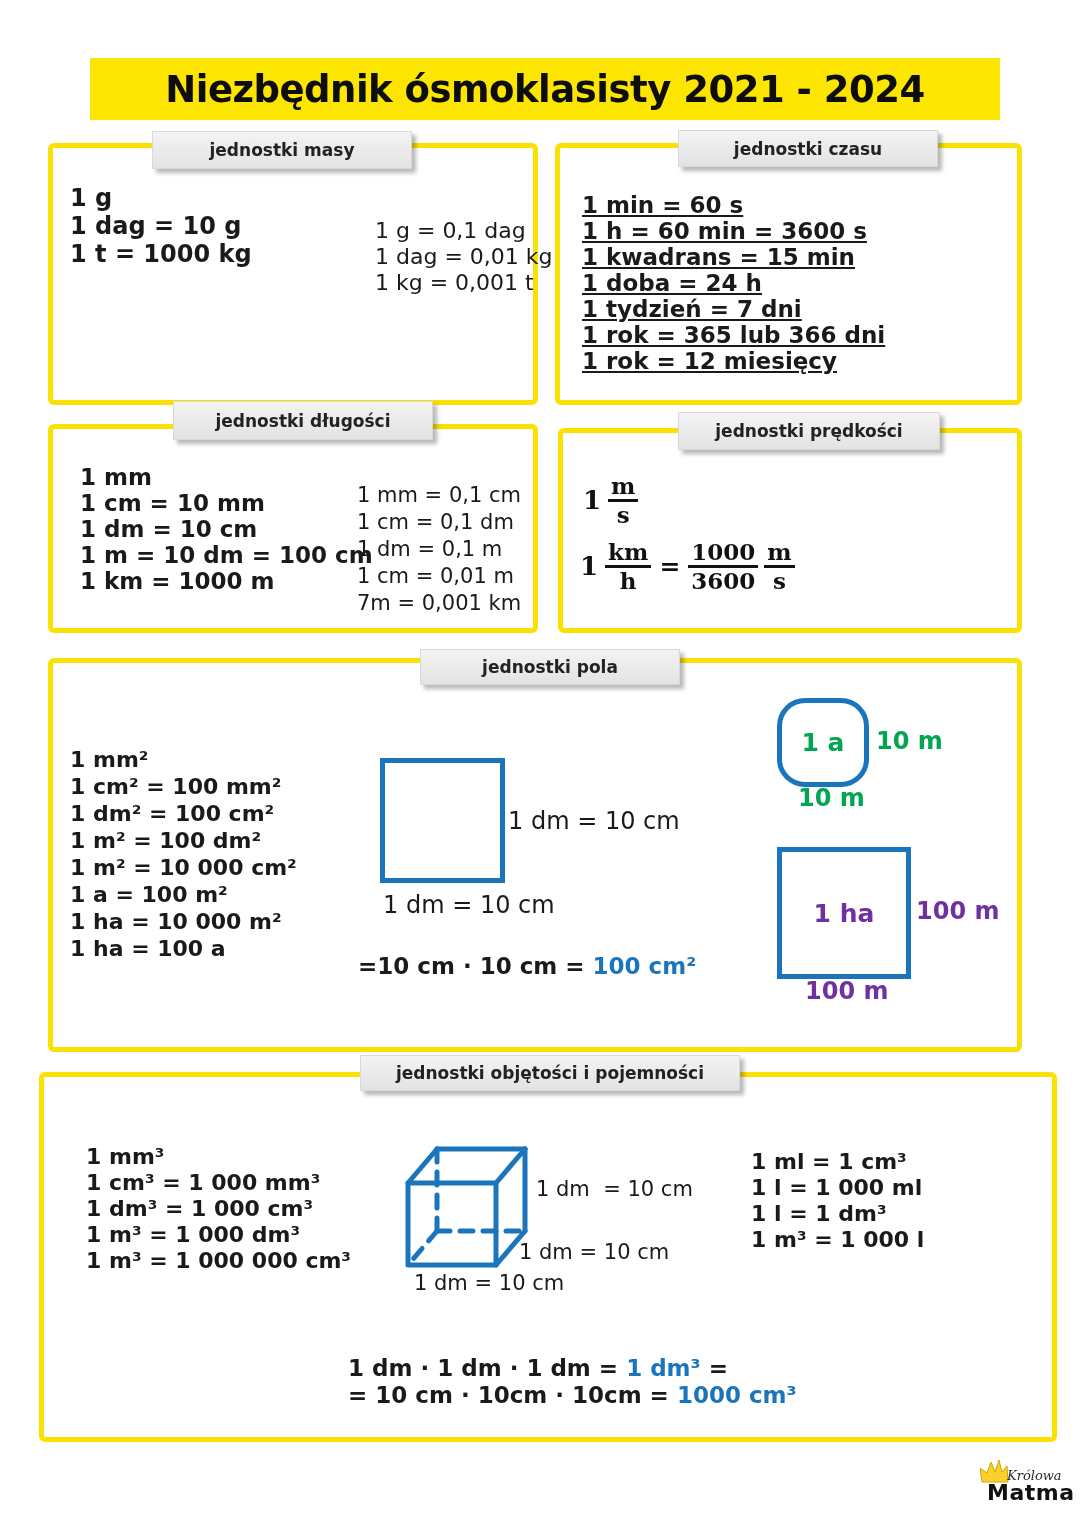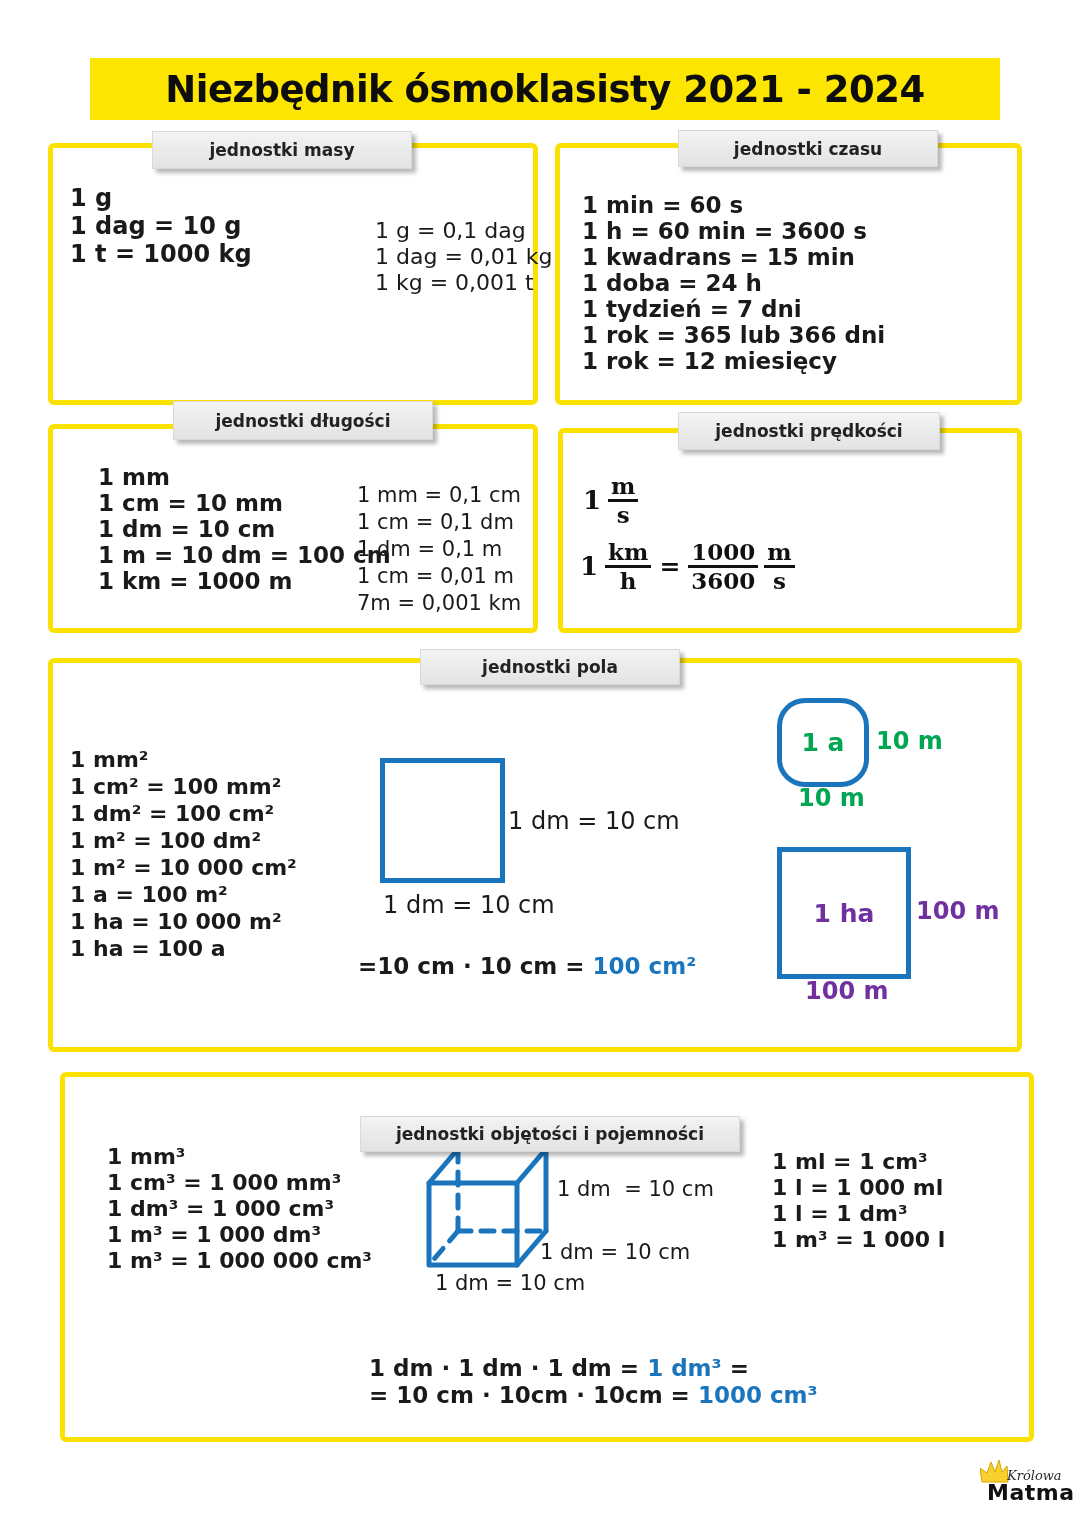--- a/index.html
+++ b/index.html
@@ -57,51 +57,51 @@
     </div>
   <div class="tab" style="left:173px;top:401px;width:258px;height:37px;">
       <span>jednostki długości</span>
     </div>
   <div class="tab" style="left:678px;top:412px;width:260px;height:36px;">
       <span>jednostki prędkości</span>
     </div>
   <div class="tab" style="left:420px;top:649px;width:258px;height:34px;">
       <span>jednostki pola</span>
     </div>
-  <div class="tab" style="left:360px;top:1116px;width:378px;height:34px;">
+  <div class="tab" style="left:360px;top:1055px;width:378px;height:34px;">
       <span>jednostki objętości i pojemności</span>
     </div>
 
   <div class="box" style="left:48px;top:143px;width:480px;height:252px;">
     <div class="col bold" style="left:17px;top:36px;font-size:24px;line-height:28px;">
         <div class="line">1 g</div>
         <div class="line">1 dag = 10 g</div>
         <div class="line">1 t = 1000 kg</div>
       </div>
     <div class="col" style="left:322px;top:70px;font-size:22px;line-height:26px;">
         <div class="line">1 g = 0,1 dag</div>
         <div class="line">1 dag = 0,01 kg</div>
         <div class="line">1 kg = 0,001 t</div>
       </div>
   </div>
 
   <div class="box" style="left:555px;top:143px;width:457px;height:252px;">
-    <div class="col bold" style="left:22px;top:44px;font-size:23px;line-height:26px;">
+    <div class="col bold" style="left:22px;top:44px;font-size:23px;line-height:26px;text-decoration:underline;">
         <div class="line">1 min = 60 s</div>
         <div class="line">1 h = 60 min = 3600 s</div>
         <div class="line">1 kwadrans = 15 min</div>
         <div class="line">1 doba = 24 h</div>
         <div class="line">1 tydzień = 7 dni</div>
         <div class="line">1 rok = 365 lub 366 dni</div>
         <div class="line">1 rok = 12 miesięcy</div>
       </div>
   </div>
 
   <div class="box" style="left:48px;top:424px;width:480px;height:199px;">
-    <div class="col bold" style="left:45px;top:35px;font-size:23px;line-height:26px;">
+    <div class="col bold" style="left:27px;top:35px;font-size:23px;line-height:26px;">
         <div class="line">1 mm</div>
         <div class="line">1 cm = 10 mm</div>
         <div class="line">1 dm = 10 cm</div>
         <div class="line">1 m = 10 dm = 100 cm</div>
         <div class="line">1 km = 1000 m</div>
       </div>
     <div class="col" style="left:304px;top:53px;font-size:21px;line-height:27px;">
         <div class="line">1 mm = 0,1 cm</div>
         <div class="line">1 cm = 0,1 dm</div>
         <div class="line">1 dm = 0,1 m</div>
@@ -163,21 +163,21 @@
     <div class="label green bold" style="left:823px;top:64px;font-size:24px;">10 m</div>
     <div class="label green bold" style="left:745px;top:121px;font-size:24px;">10 m</div>
 
     <div class="sq" style="left:724px;top:184px;width:124px;height:122px;">
       <span class="purple bold" style="font-size:25px;">1 ha</span>
     </div>
     <div class="label purple bold" style="left:863px;top:234px;font-size:24px;">100 m</div>
     <div class="label purple bold" style="left:752px;top:314px;font-size:24px;">100 m</div>
   </div>
 
-  <div class="box" style="left:60px;top:1072px;width:964px;height:360px;">
+  <div class="box" style="left:39px;top:1072px;width:964px;height:360px;padding-left:44px;">
     <div class="col bold" style="left:42px;top:67px;font-size:22px;line-height:26px;">
         <div class="line">1 mm³</div>
         <div class="line">1 cm³ = 1 000 mm³</div>
         <div class="line">1 dm³ = 1 000 cm³</div>
         <div class="line">1 m³ = 1 000 dm³</div>
         <div class="line">1 m³ = 1 000 000 cm³</div>
       </div>
 
     <svg width="150" height="150" viewBox="0 0 150 150" style="position:absolute;left:352px;top:63px;">
       <g fill="none" stroke="#1B75BC" stroke-width="5" stroke-linejoin="round" stroke-linecap="round">

